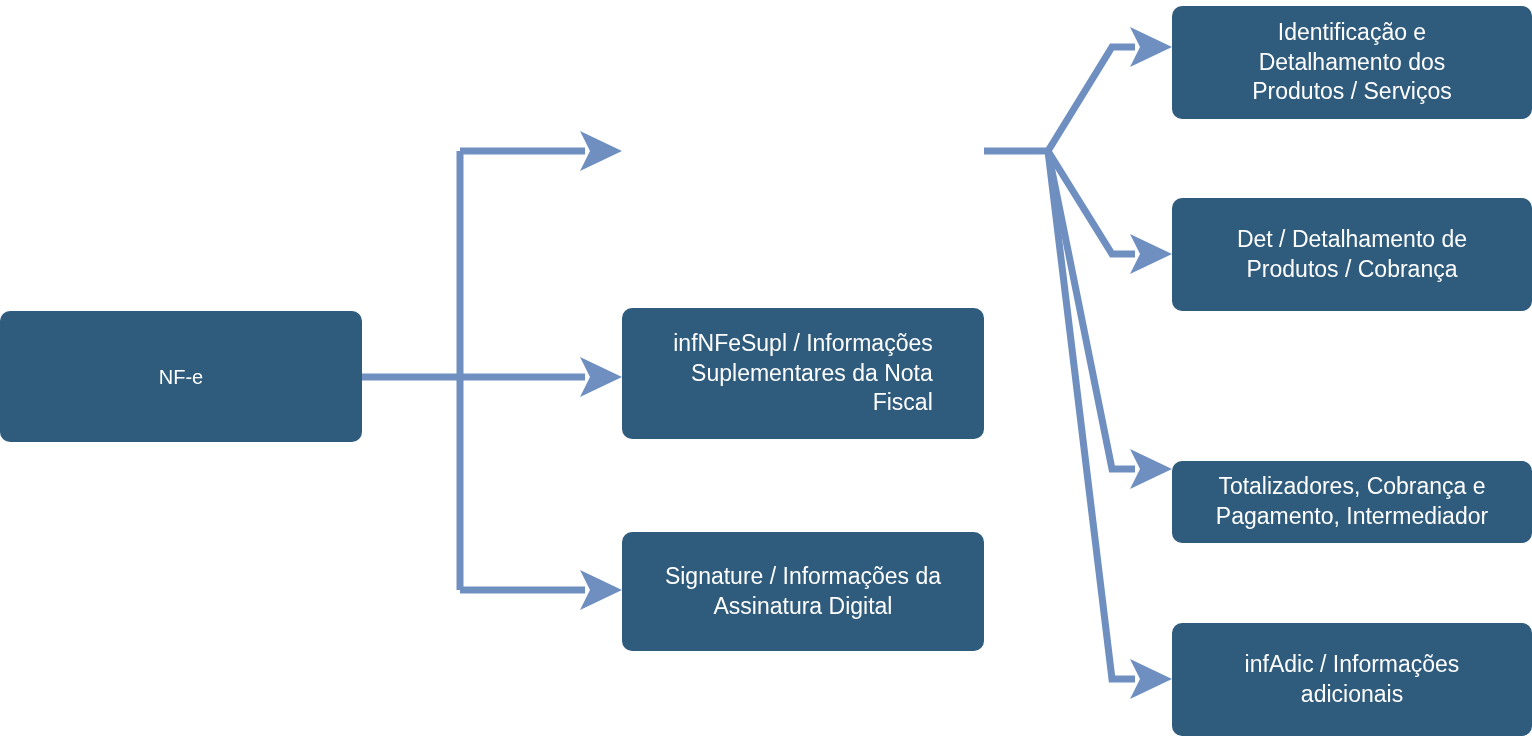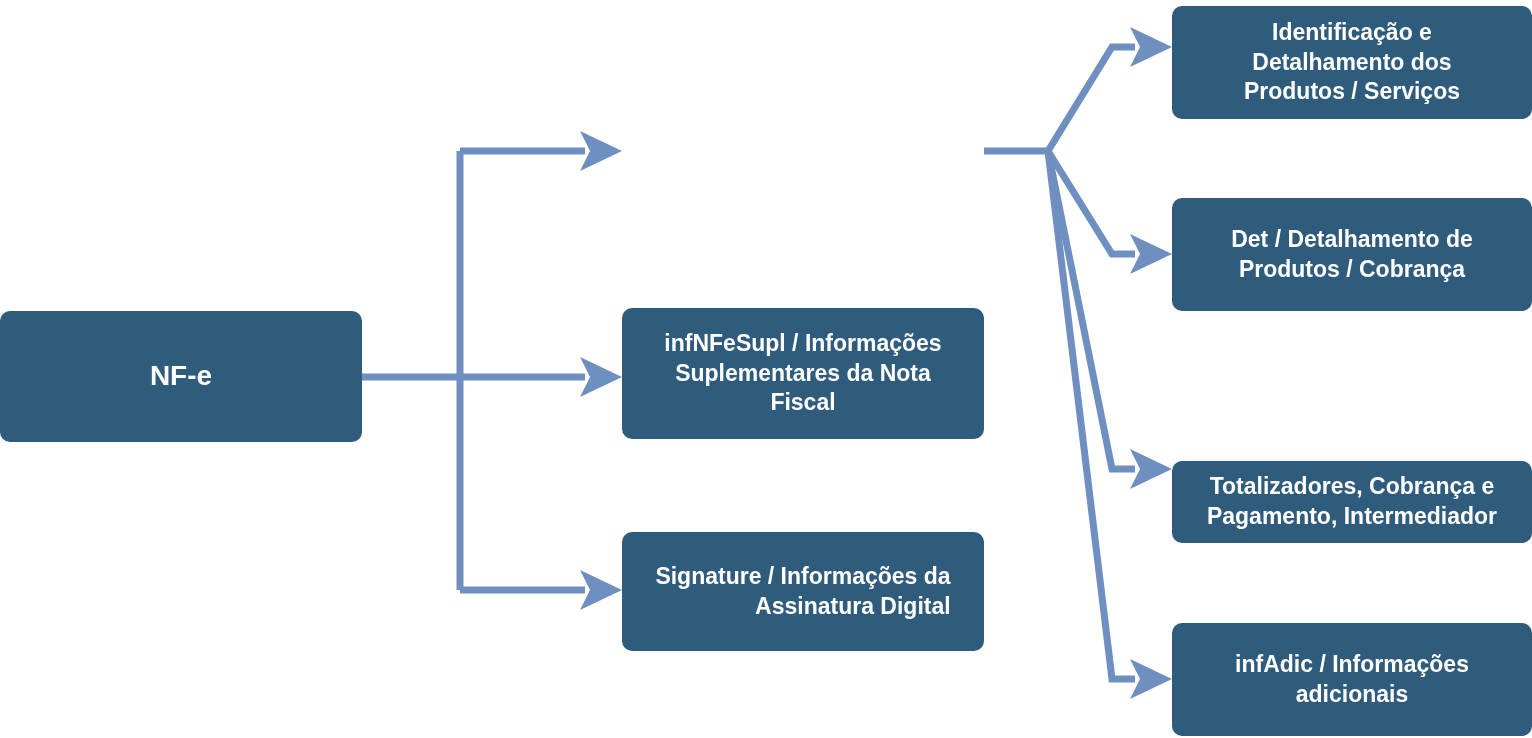--- a/index.html
+++ b/index.html
@@ -36,28 +36,28 @@
     align-items: center;
     justify-content: center;
     text-align: center;
     line-height: 1.30;
     padding: 4px 10px;
     -webkit-font-smoothing: antialiased;
   }
   .node-label {
     display: block;
     white-space: pre-line;
-    font-weight: 700;
+    font-weight: 400;
   }
   .node-root   { left: 0px;    top: 311px; width: 362px; height: 131px; }
-  .node-root .node-label { font-size: 28px; }
+  .node-root .node-label { font-size: 20px; }
 
   .node-mid-1  { left: 622px;  top: 92px;  width: 362px; height: 119px; }
-  .node-mid-2  { left: 622px;  top: 308px; width: 362px; height: 131px; }
-  .node-mid-3  { left: 622px;  top: 532px; width: 362px; height: 119px; text-align: right; }
+  .node-mid-2  { left: 622px;  top: 308px; width: 362px; height: 131px; text-align: right; }
+  .node-mid-3  { left: 622px;  top: 532px; width: 362px; height: 119px; }
   .node-mid-1 .node-label { font-size: 23px; }
   .node-mid-2 .node-label { font-size: 23px; }
   .node-mid-3 .node-label { font-size: 23px; }
 
   .node-right-1 { left: 1172px; top: 6px;   width: 360px; height: 113px; }
   .node-right-2 { left: 1172px; top: 198px; width: 360px; height: 113px; }
   .node-right-3 { left: 1172px; top: 413px; width: 360px; height: 82px; margin-top: 48px; }
   .node-right-4 { left: 1172px; top: 623px; width: 360px; height: 113px; }
   .node-right-1 .node-label,
   .node-right-2 .node-label,

